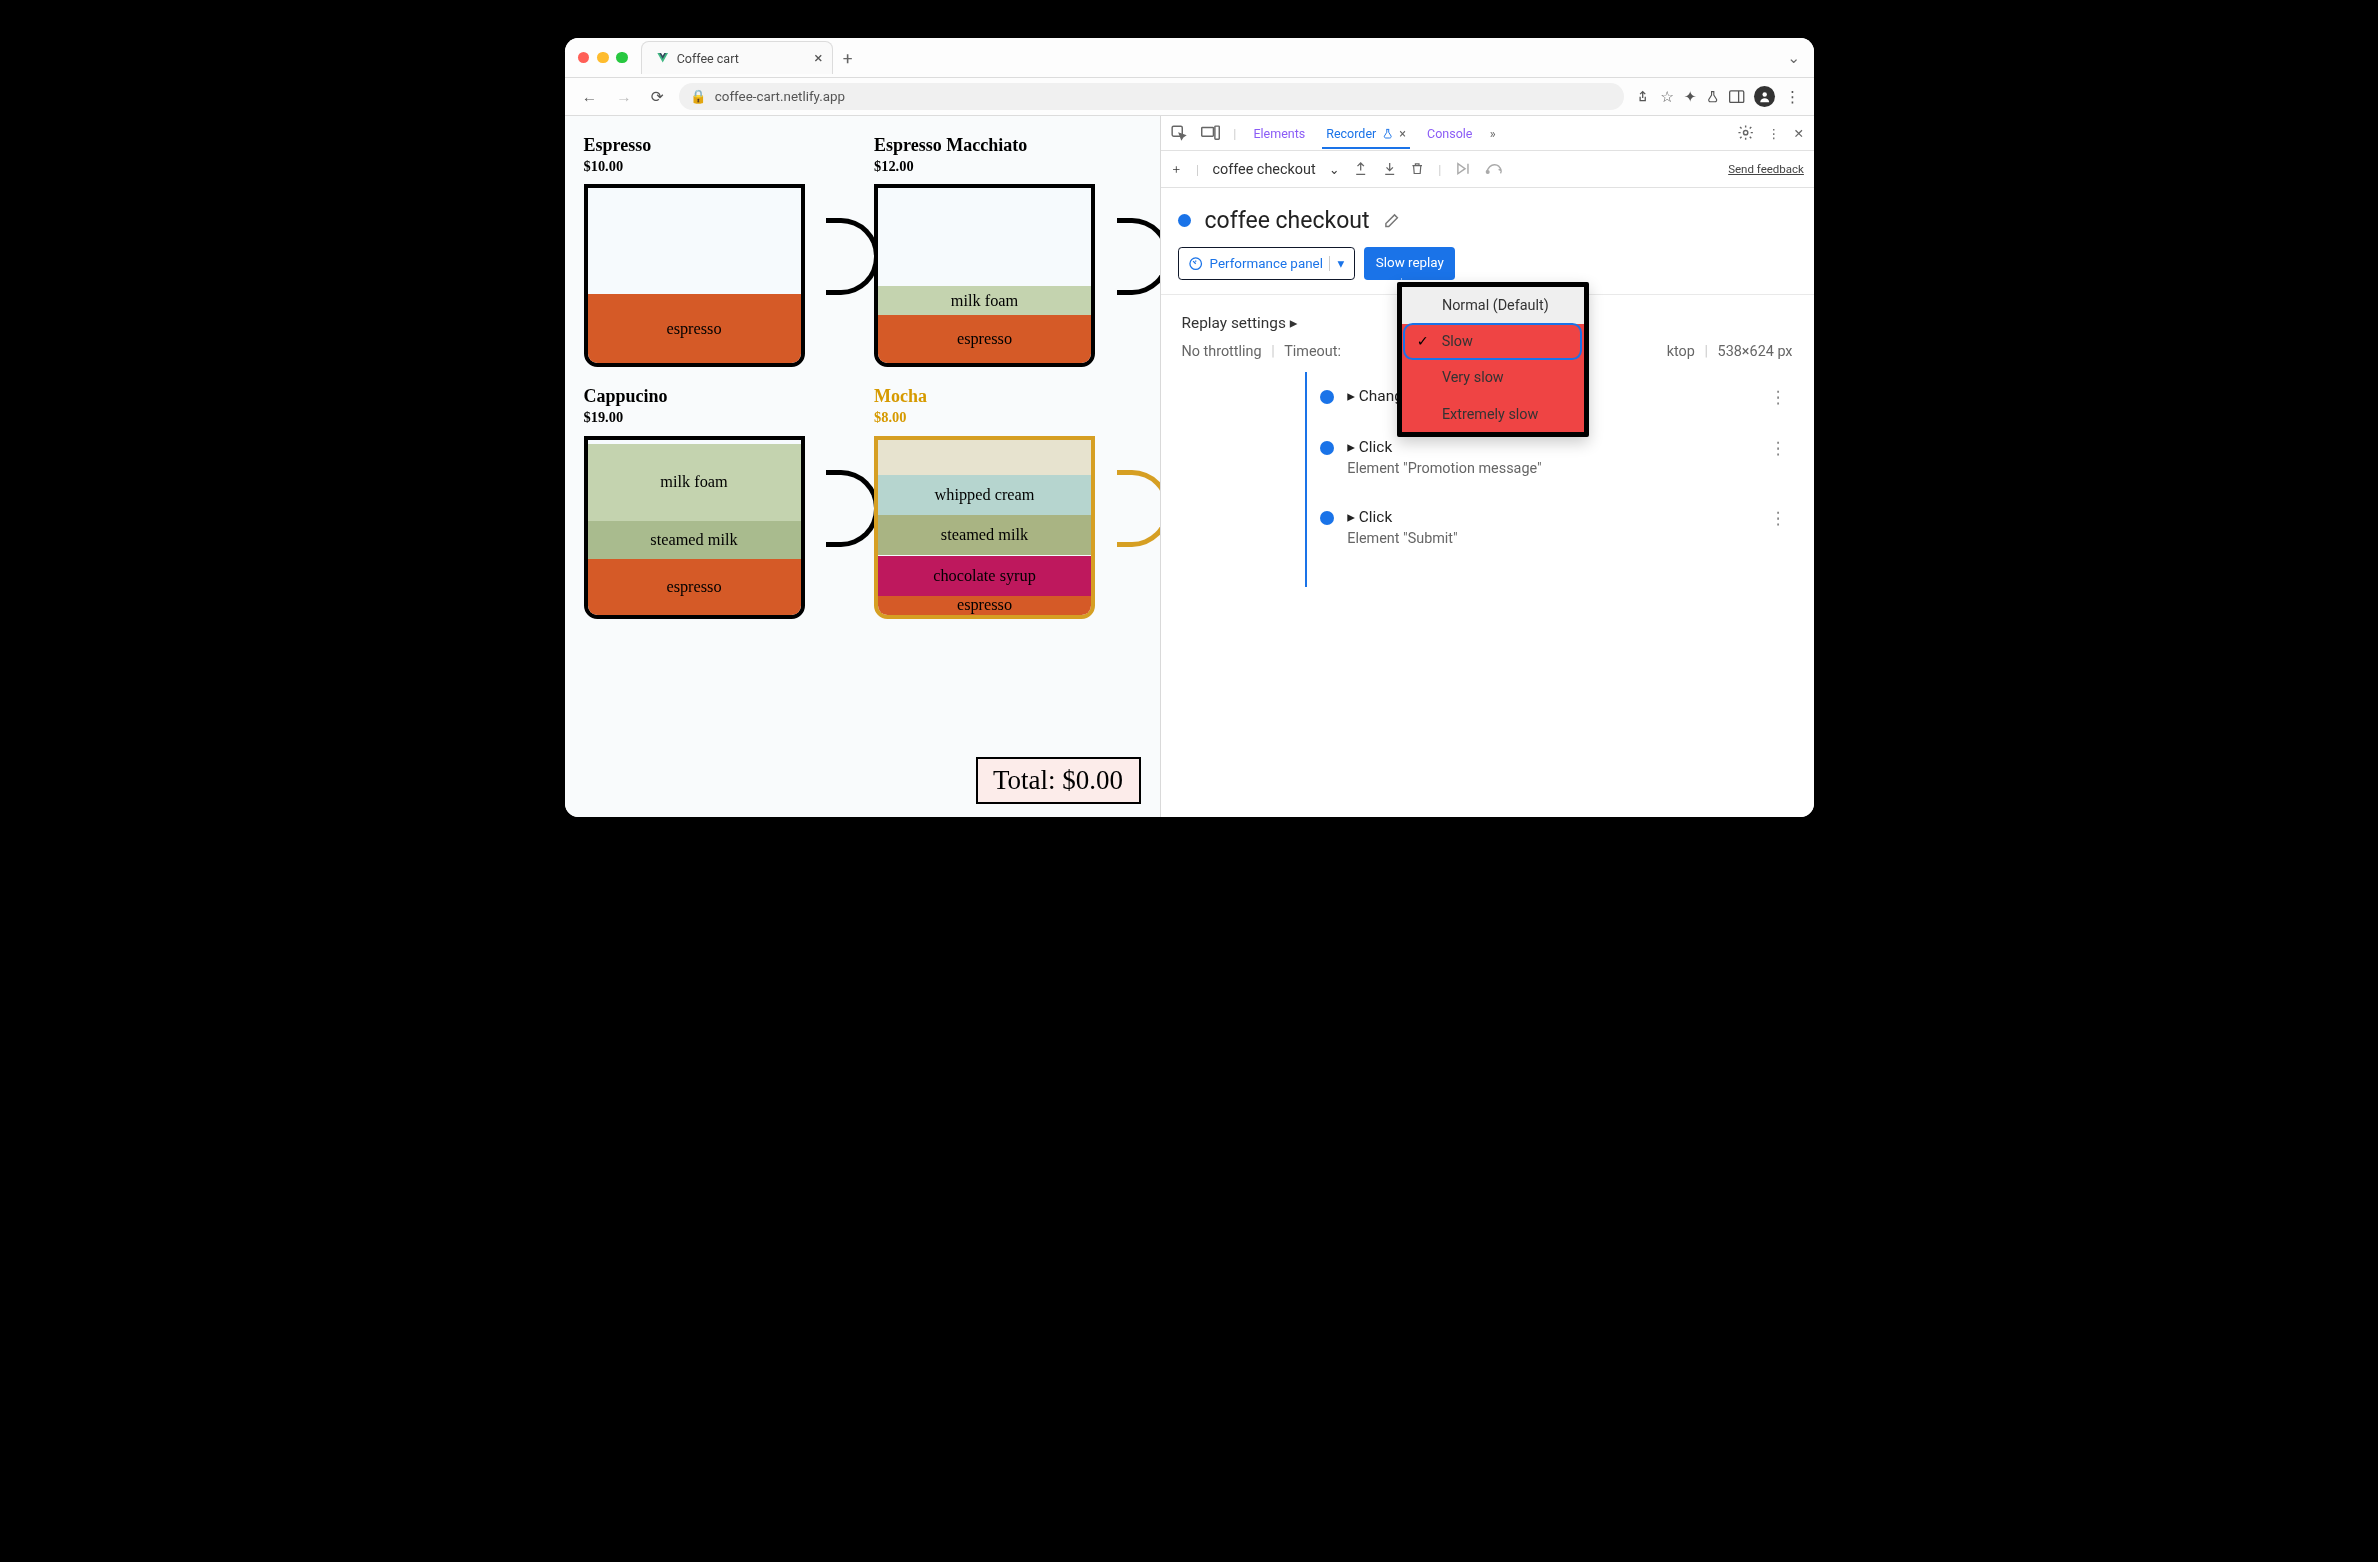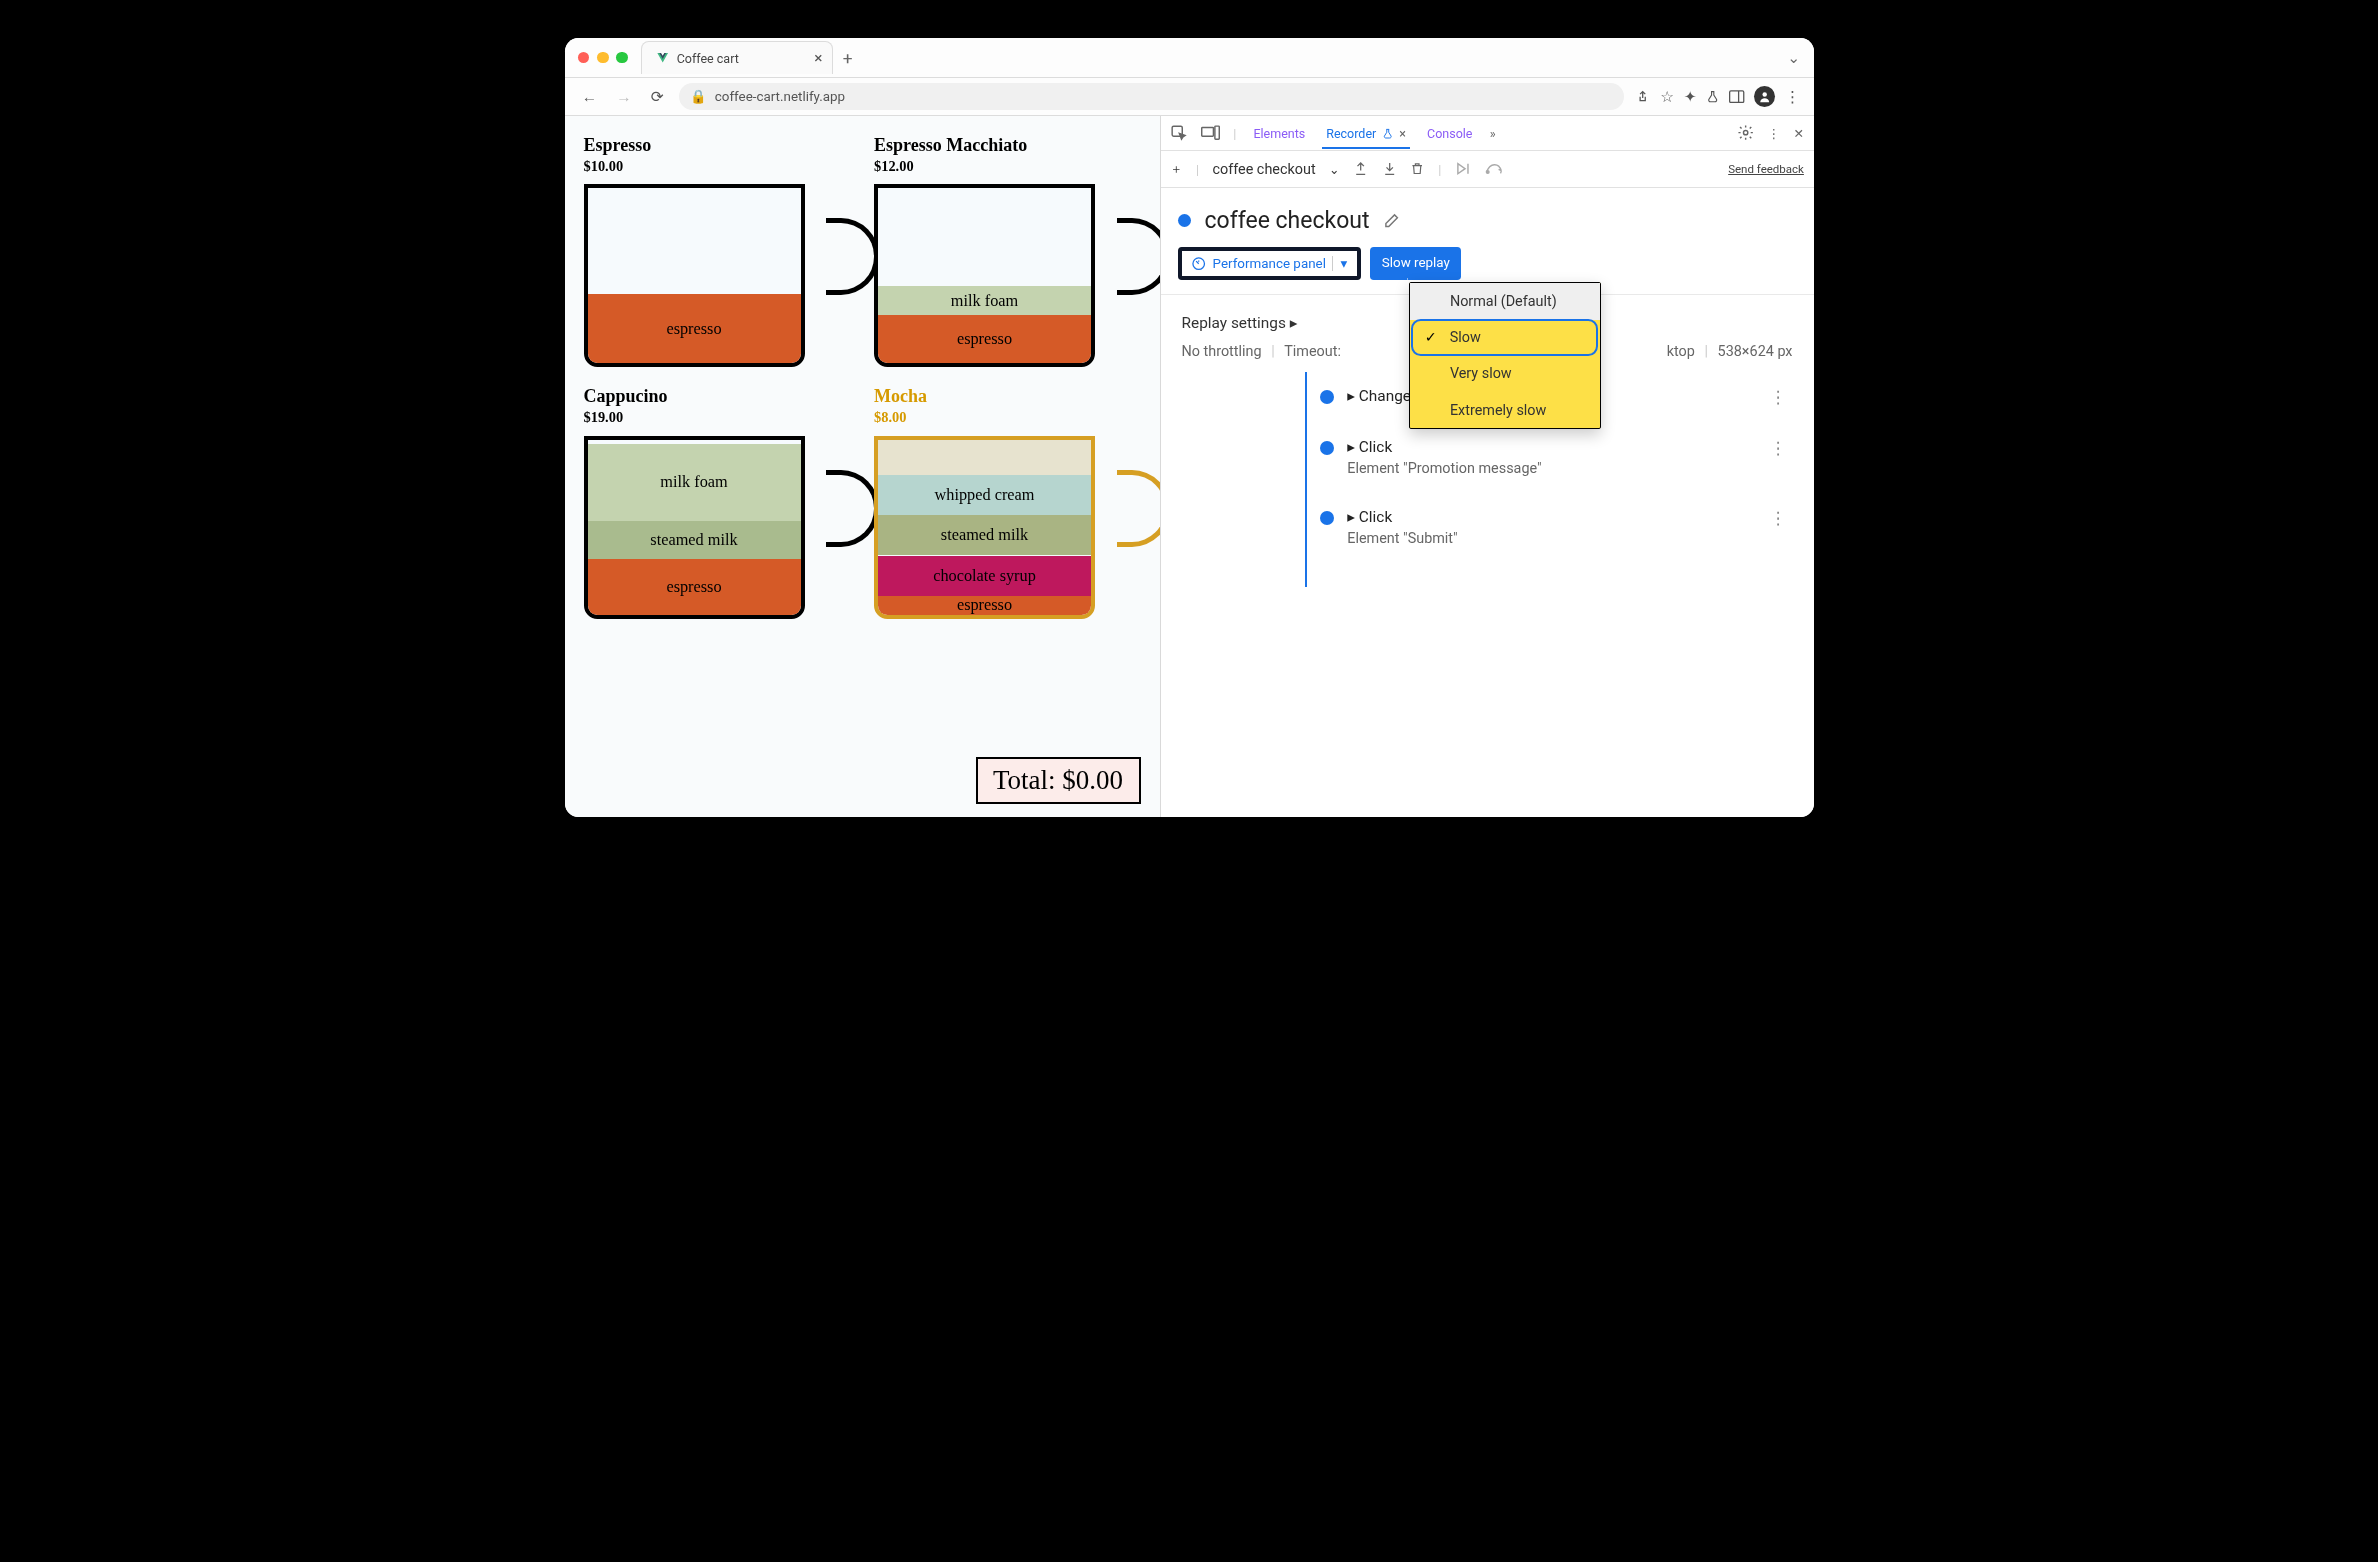--- a/index.html
+++ b/index.html
@@ -134,33 +134,33 @@
     padding:19px 17.3px 13.4px 17.3px; display:flex;align-items:center;gap:13.4px;
   }
   .bluedot{width:13.4px;height:13.4px;border-radius:50%;background:#1a73e8;}
   .rec-title{font-size:23px;color:#222;}
   .dt-actions{
     padding:0 17.3px 13.4px 17.3px; display:flex; gap:9.6px;align-items:center;
     border-bottom:1px solid #e9e9e9; position:relative;
   }
   .btn-outline{
     display:flex;align-items:center;gap:5.8px;
-    border:4px solid #0f172a;border-radius:3.8px;height:33px;
+    border:1px solid #0f172a;border-radius:3.8px;height:33px;
     padding:0 9.6px;color:#1a73e8;font-size:13.4px;
   }
   .btn-outline .caret{border-left:1px solid #ccc;padding-left:7.7px;color:#1a73e8;}
   .btn-blue{
     display:flex;align-items:center;gap:7.7px;
     height:33px;padding:0 11.5px;border-radius:3.8px;
     background:#1a73e8;color:#fff;font-size:13.4px;flex-direction:column;
   }
   .btn-blue .caret{border-left:1px solid rgba(255,255,255,.5);padding-left:9.6px;}
   .dropdown{
-    position:absolute; top:35px; left:248px;
-    width:192px; background:#fde047;border:1px solid #000000;
+    position:absolute; top:35px; left:236px;
+    width:192px; background:#ef4444;border:5px solid #000000;
     border-radius:1.9px;box-shadow:0 5.8px 15.4px rgba(0,0,0,.2);
     z-index:50;
   }
   .dd-row{
     display:flex;align-items:center;gap:9.6px;
     padding:9.6px 15.4px;font-size:14.4px;color:#333;
   }
   .dd-row.hover{background:#efefef;}
   .dd-row .chk{width:15.4px;color:#000;}
   .dd-row.selected{outline:2.9px solid #1a73e8;border-radius:7.7px;margin:1.9px 3.8px;padding:7.7px 11.5px;}

